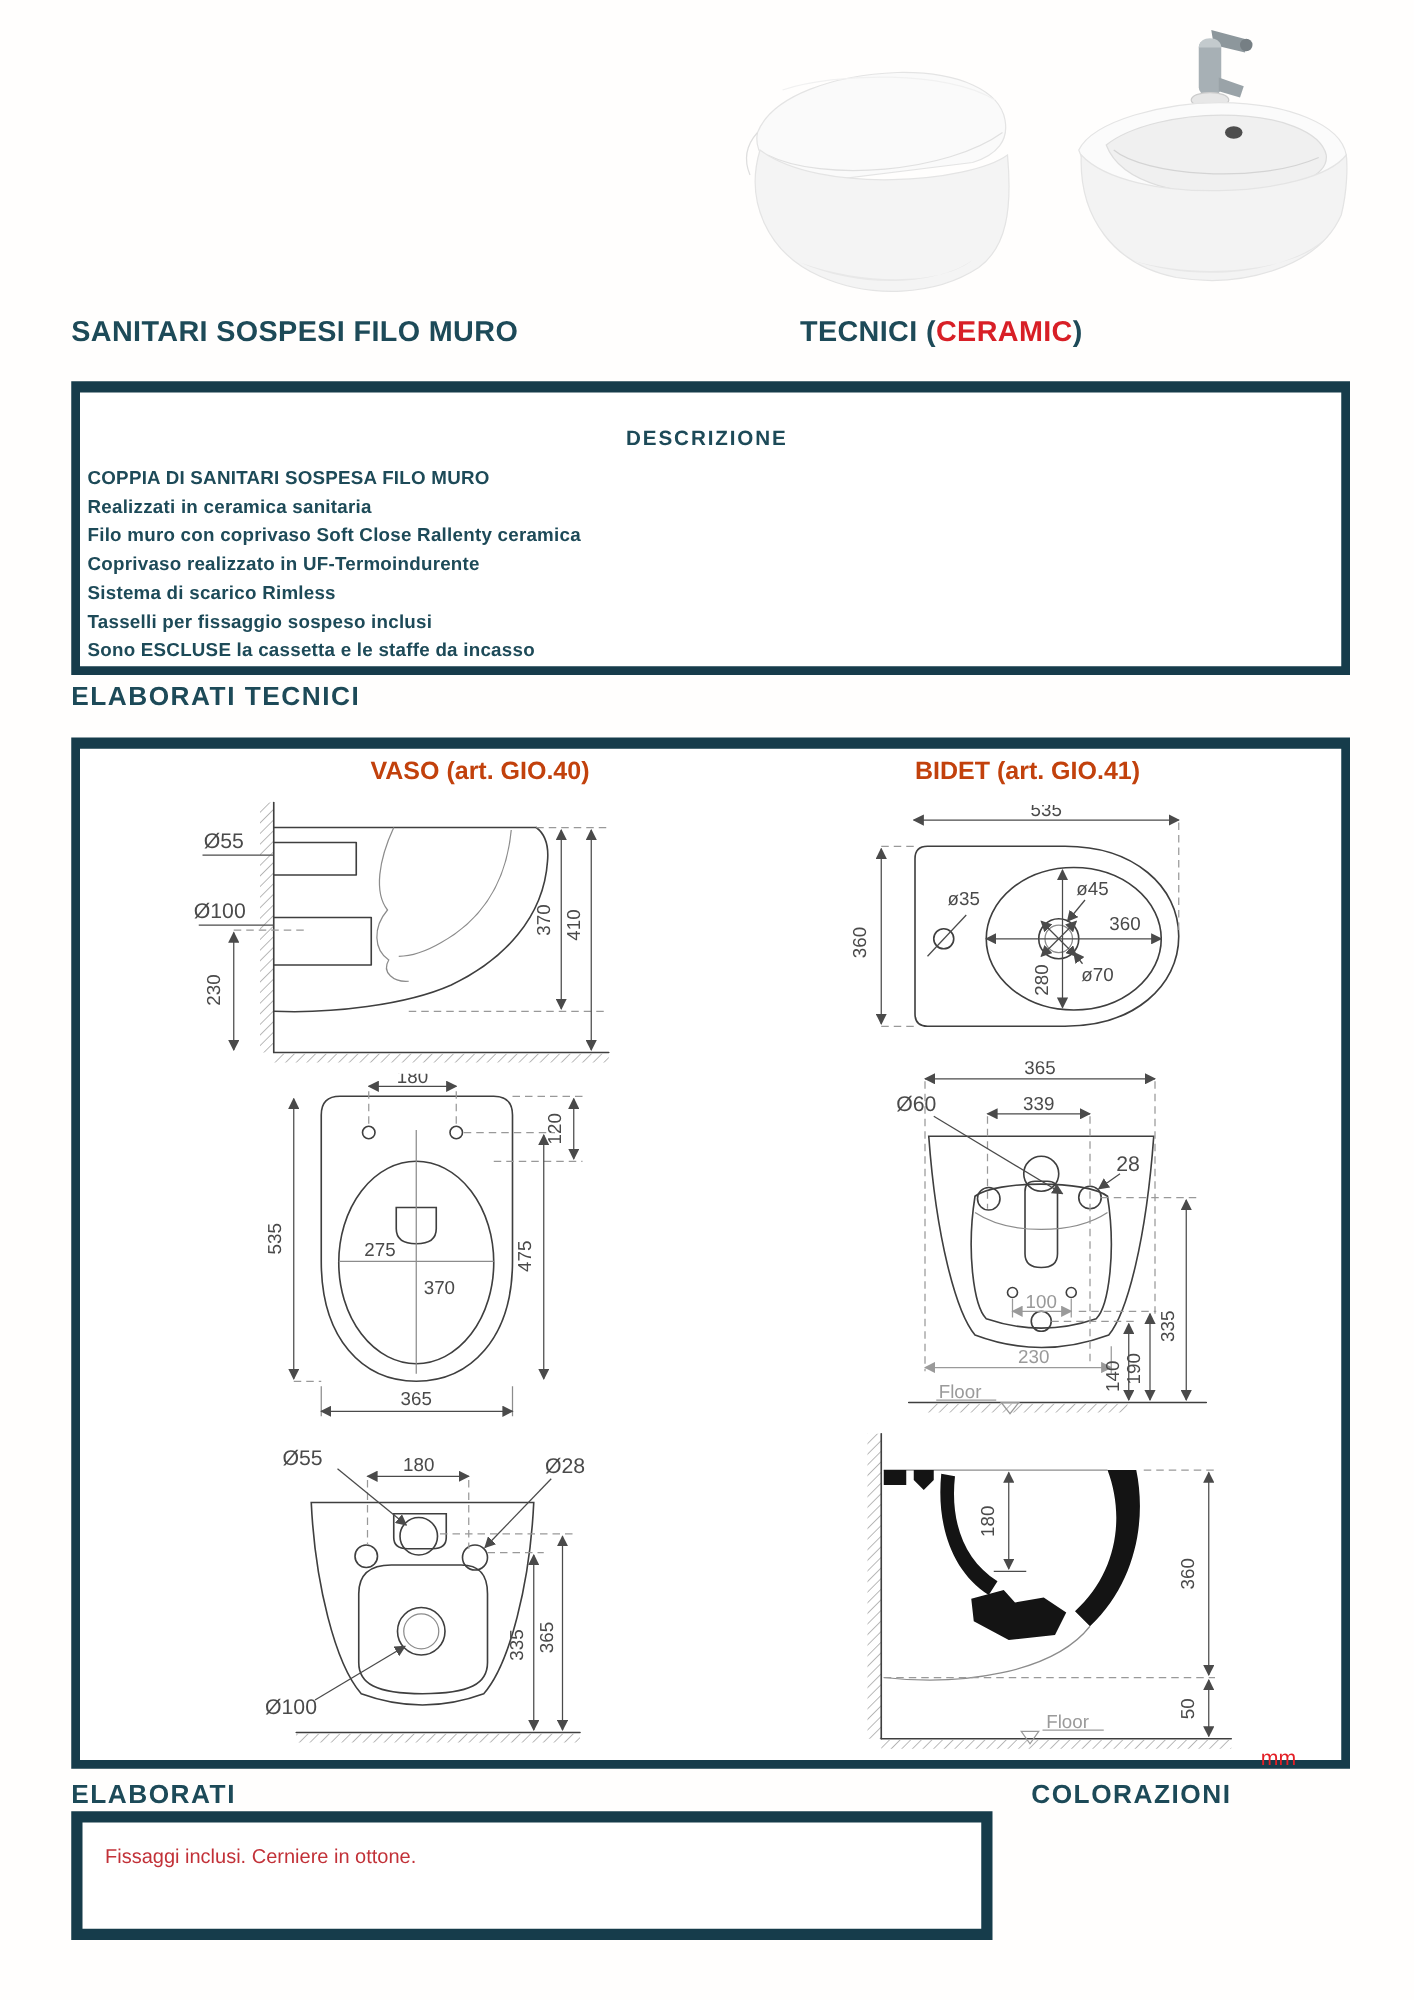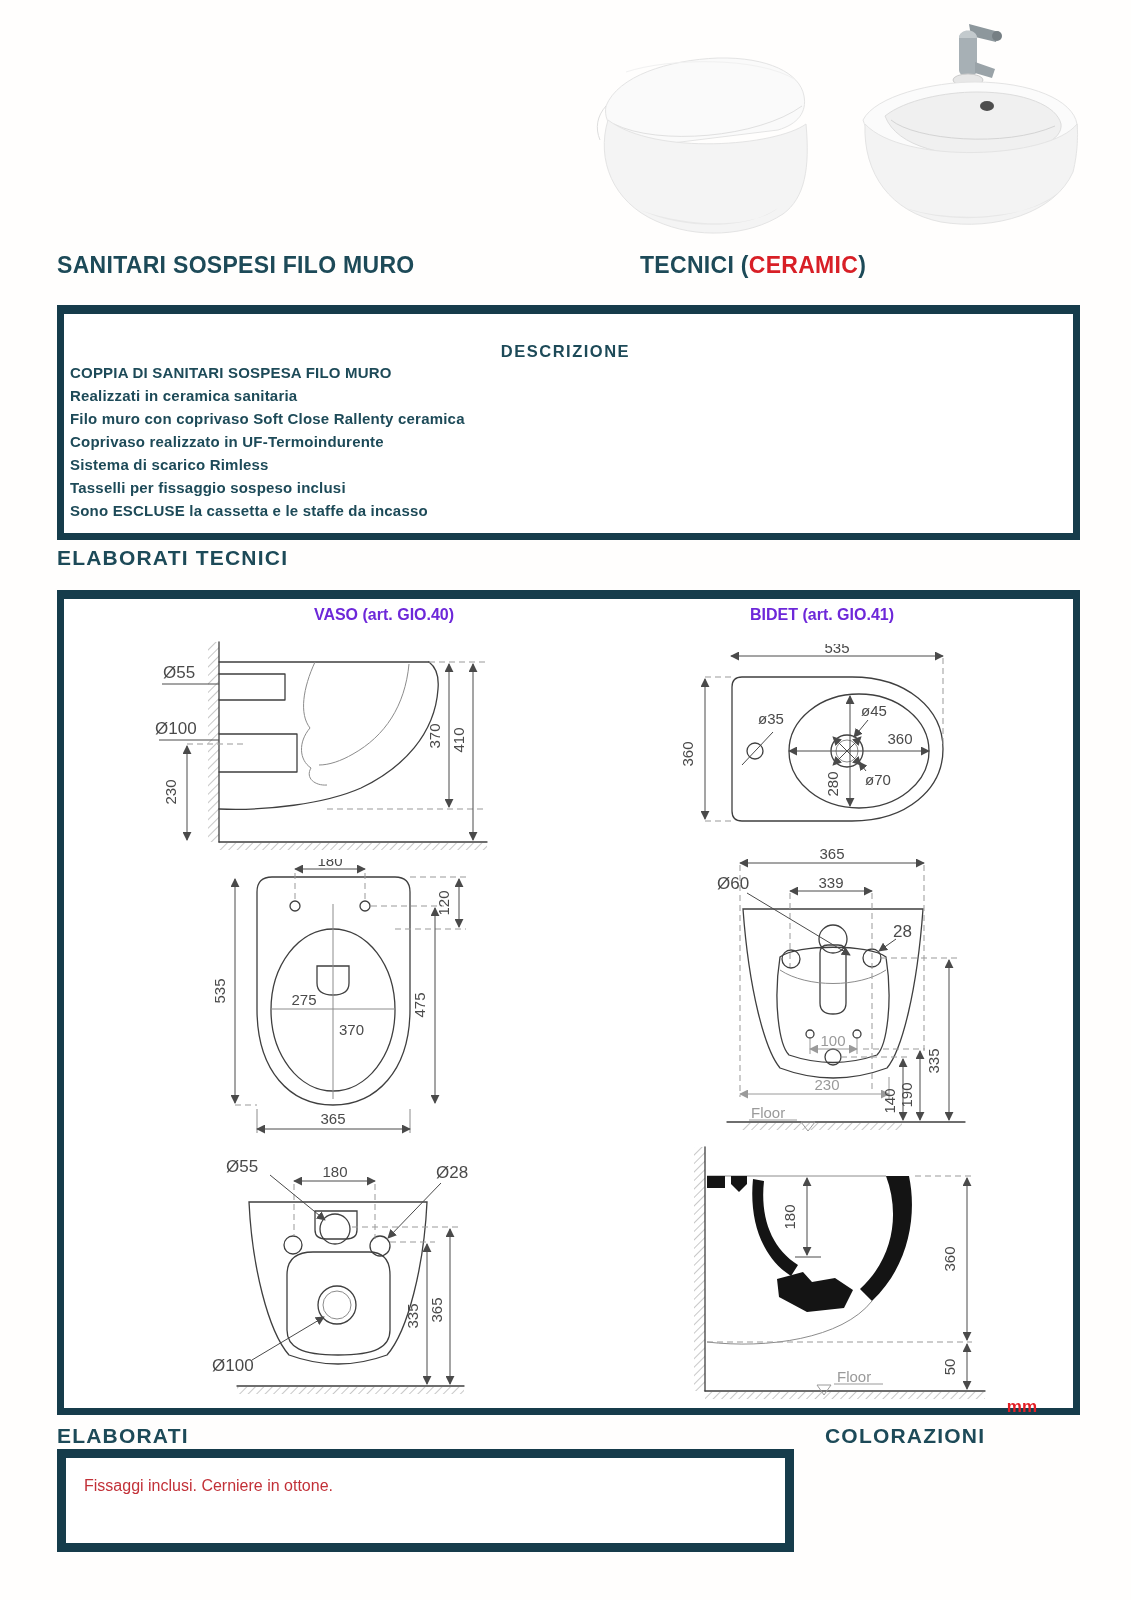--- a/index.html
+++ b/index.html
@@ -8,26 +8,26 @@
 
   
   .title{position:absolute;top:252px;font-size:23px;font-weight:bold;color:#1d4a58;letter-spacing:.3px;white-space:nowrap;}
   .title .accent{color:#d81f26;}
   .sec-label{position:absolute;font-size:21px;font-weight:bold;color:#1d4a58;letter-spacing:1.2px;white-space:nowrap;}
 
   
   .panel{position:absolute;background:#ffffff;border:7px solid #163c4b;box-sizing:border-box;}
   .desc-box{left:57px;top:305px;width:1023px;height:235px;border-top-width:9px;}
   .desc-inner{padding:28px 12px 0 6px;}
-  .desc-heading{text-align:center;font-size:16.5px;font-weight:bold;letter-spacing:1.5px;color:#1d4a58;}
+  .desc-heading{text-align:center;font-size:16.5px;font-weight:bold;letter-spacing:1.5px;color:#1d4a58;margin-bottom:10px;}
   .desc-line{font-size:15px;font-weight:bold;color:#1d4a58;line-height:23px;letter-spacing:.2px;}
 
   .tech-box{left:57px;top:590px;width:1023px;height:825px;border-top-width:9px;}
-  .draw-title{position:absolute;font-size:16px;font-weight:bold;color:#6d28d9;text-align:center;width:420px;white-space:nowrap;}
-  .unit-label{position:absolute;right:36px;top:798px;color:#e31e25;font-size:17px;font-weight:bold;}
+  .draw-title{position:absolute;font-size:20px;font-weight:bold;color:#c2410c;text-align:center;width:420px;white-space:nowrap;}
+  .unit-label{position:absolute;right:36px;top:798px;color:#e31e25;font-size:17px;font-weight:normal;}
 
   .dot-box{left:57px;top:1449px;width:737px;height:103px;border-width:9px;}
   .dot-inner{padding:17px 18px 0 18px;}
   .dot-line{font-size:16px;color:#c23138;line-height:22px;}
   .dot-line .val{font-size:17.5px;font-weight:bold;padding-left:6px;}
 
   .color-box{left:825px;top:1449px;width:255px;height:96px;border-width:8px;}
   .swatch{position:absolute;left:14px;top:10px;width:90px;height:48px;background:#e9e9e9;border:1px solid #7d7d7d;}
   .swatch-label{position:absolute;left:14px;top:62px;font-size:13.5px;color:#2b2b2b;}
 

